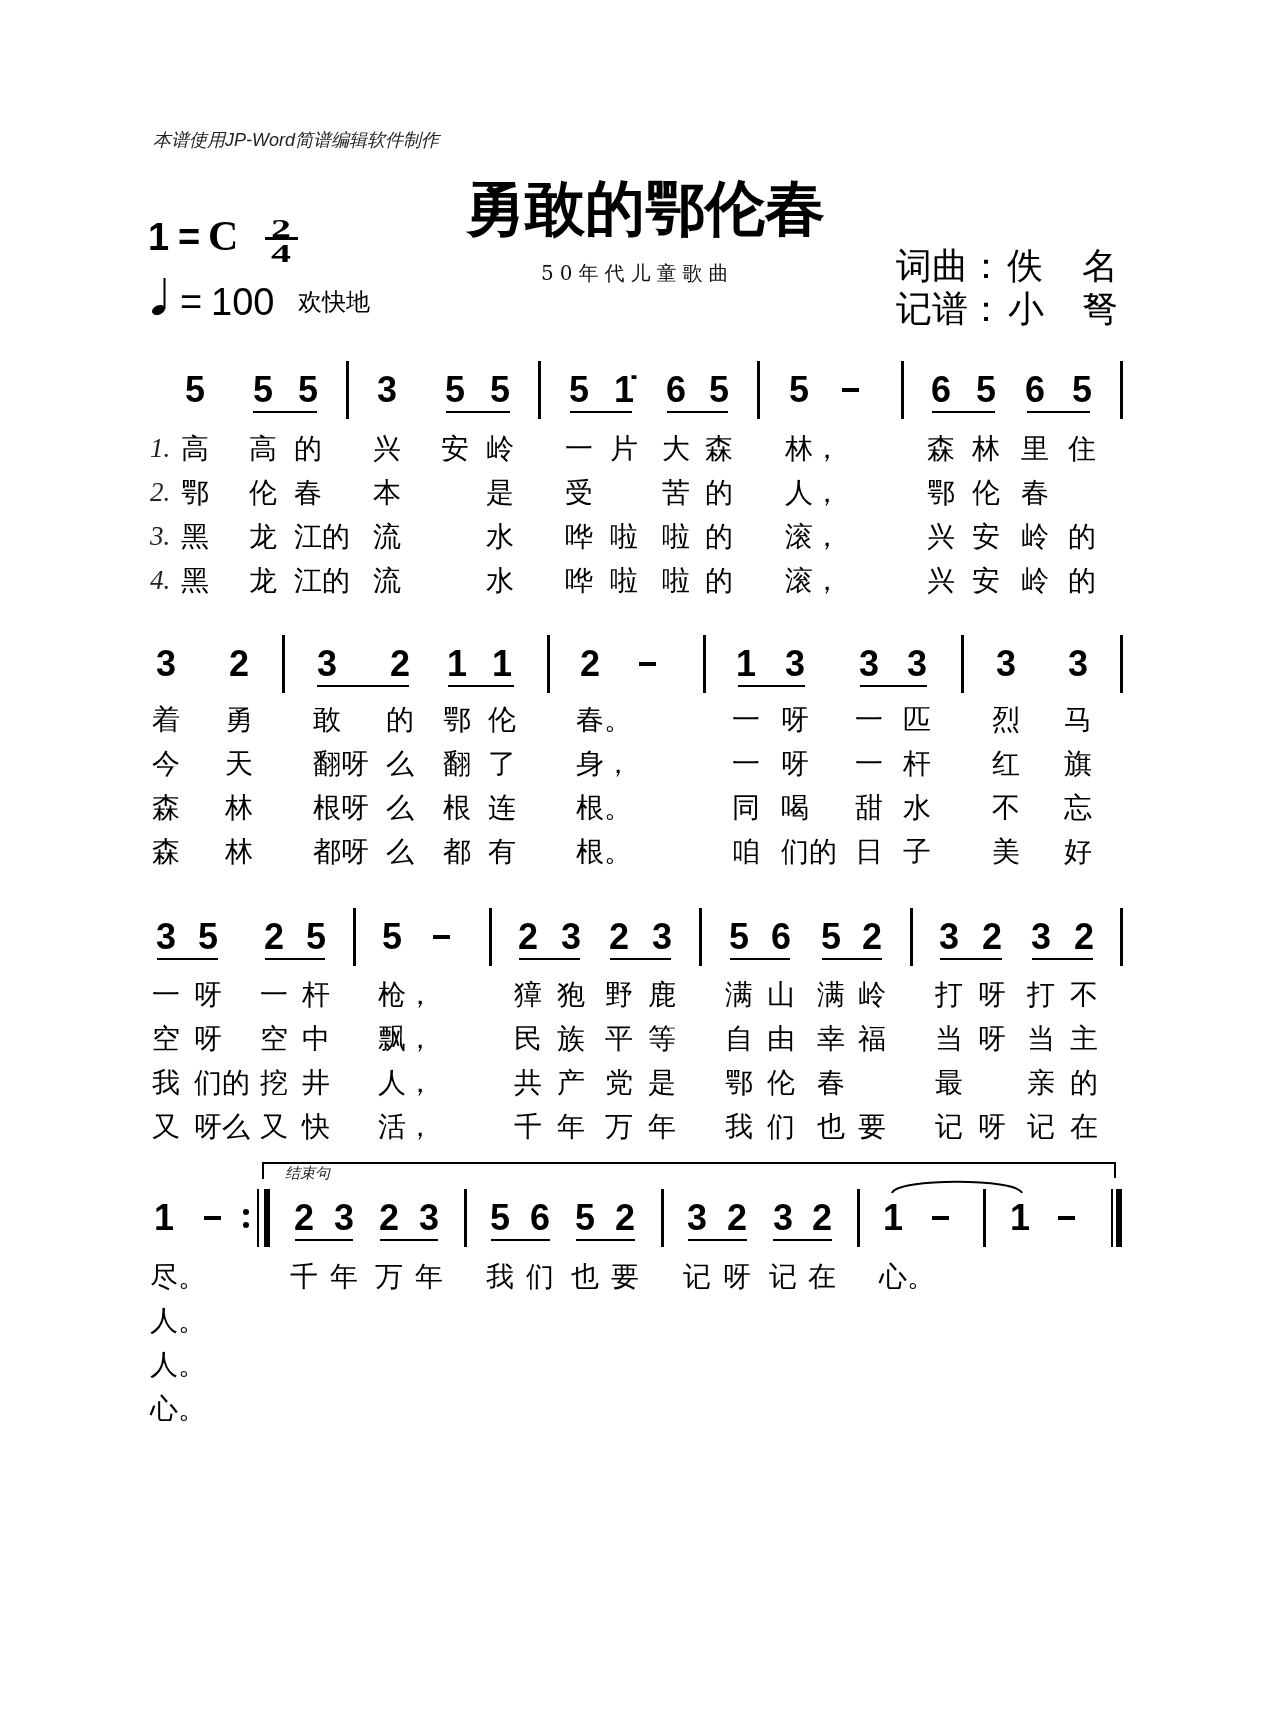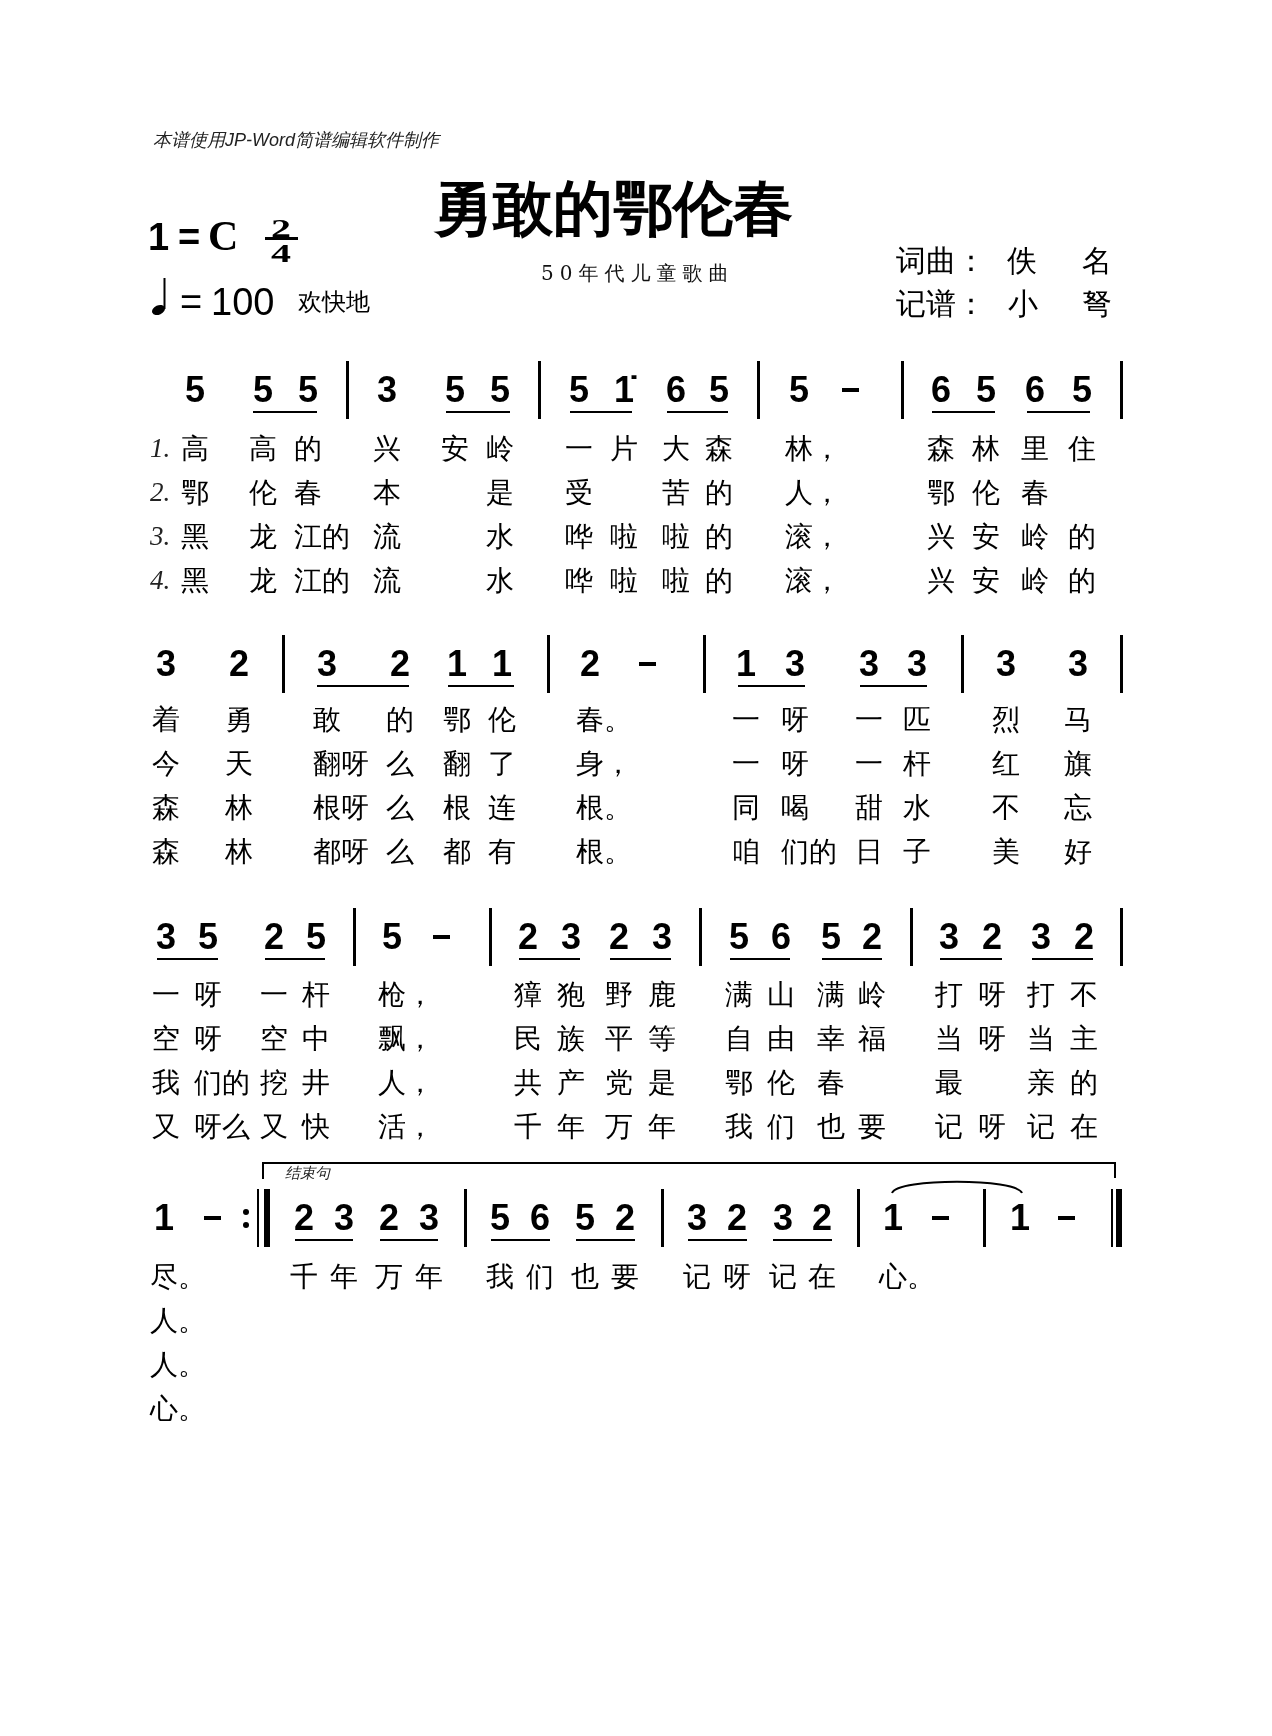--- a/index.html
+++ b/index.html
@@ -5,40 +5,40 @@
   html, body { margin: 0; padding: 0; background: #ffffff; }
   body {
     width: 1272px; height: 1736px; position: relative; overflow: hidden;
     font-family: "DejaVu Sans", sans-serif; color: #000;
   }
   .abs { position: absolute; white-space: nowrap; line-height: 1; }
 
   
   .software-note { left: 153px; top: 131px; font-size: 18px; font-style: italic; color: #222;
                    font-family: "Liberation Sans", sans-serif; }
-  .title { left: 433px; top: 178px; font-size: 60px; font-weight: bold; font-family: "DejaVu Sans", sans-serif; }
+  .title { left: 465px; top: 178px; font-size: 60px; font-weight: bold; font-family: "DejaVu Sans", sans-serif; }
   .subtitle { left: 541px; top: 263px; font-size: 20px; letter-spacing: 6px; color: #111;
               font-family: "DejaVu Serif", serif; }
 
   .key-degree { left: 148px; top: 218px; font: bold 38px/1 "Liberation Sans", sans-serif; }
   .key-eq     { left: 178px; top: 218px; font: bold 38px/1 "Liberation Sans", sans-serif; }
   .key-letter { left: 208px; top: 215px; font: bold 42px/1 "Liberation Serif", serif; }
 
   .ts-num, .ts-den { left: 281px; font: bold 25px/1 "Liberation Serif", serif;
                      transform: translateX(-50%) scaleX(1.6); }
   .ts-num { top: 216px; }
   .ts-den { top: 241px; }
   .ts-line { left: 265px; top: 237px; width: 33px; height: 3px; background: #000; }
 
   .tempo-icon { left: 150px; top: 276px; width: 17px; height: 41px; }
   .tempo-eq   { left: 180px; top: 283px; font: 38px/1 "Liberation Sans", sans-serif; }
   .tempo-bpm  { left: 211px; top: 283px; font: 38px/1 "Liberation Sans", sans-serif; }
   .tempo-expr { left: 298px; top: 290px; font-size: 24px; }
 
-  .credit { font-size: 30px; font-family: Liberation Mono, monospace; }
+  .credit { font-size: 36px; font-family: Liberation Serif, serif; }
 
   
   .row { position: absolute; left: 0; width: 1272px; height: 0; }
   .note { position: absolute; top: -18px; font: bold 36px/1 "Liberation Sans", sans-serif;
           transform: translateX(-50%); white-space: nowrap; }
   .note.dash { color: transparent; width: 18px; height: 36px; }
   .note.dash::after { content: ""; position: absolute; left: 50%; top: 50%;
                       width: 17px; height: 4px; margin: -2px 0 0 -8.5px; background: #000; }
   .bar { position: absolute; top: -29px; height: 58px; width: 3px; margin-left: -1.5px; background: #000; }
   .bar.thin { width: 2px; margin-left: 0; }

